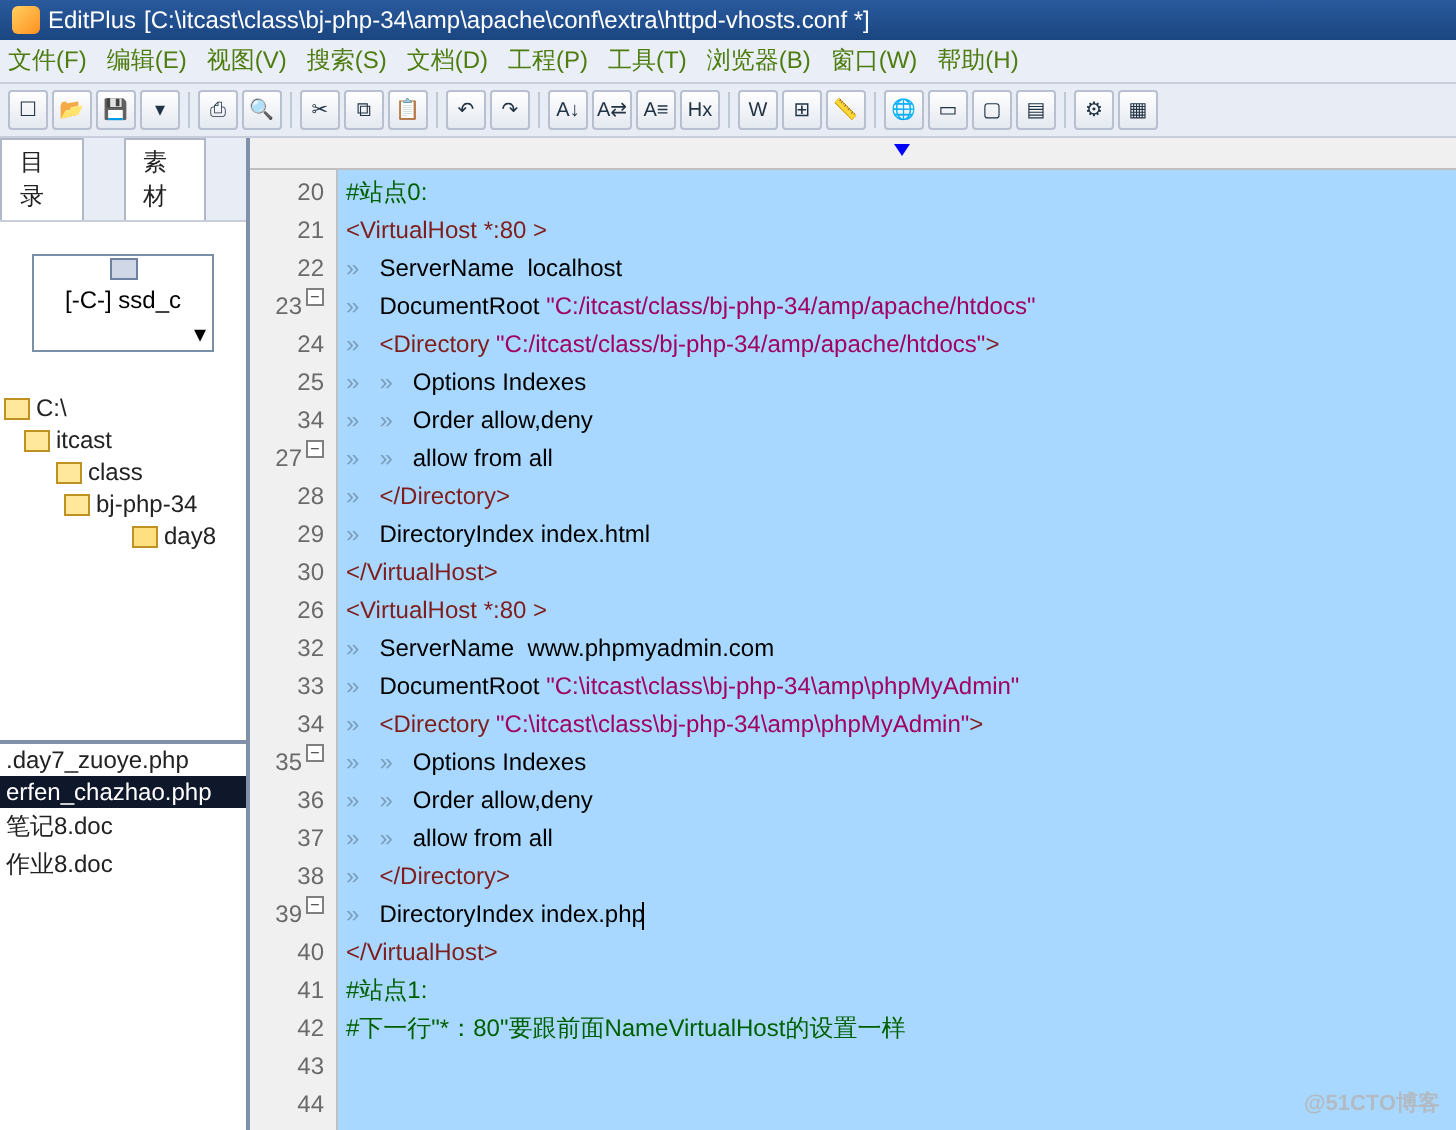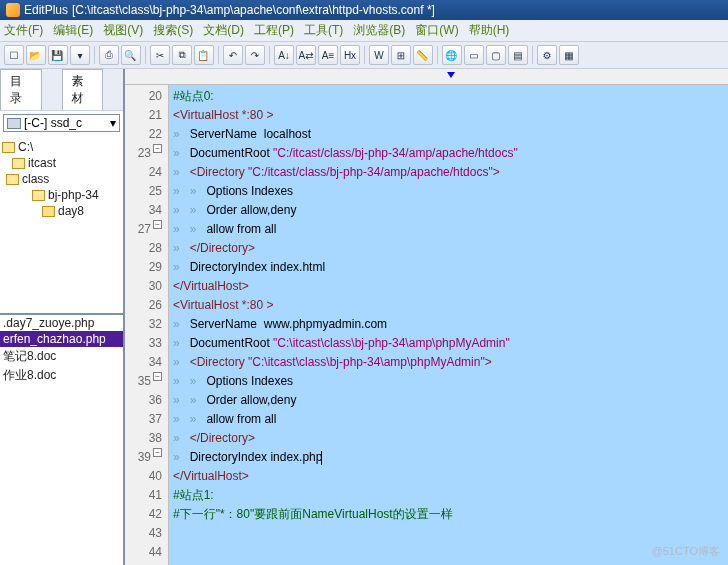--- a/index.html
+++ b/index.html
@@ -8,44 +8,44 @@
 .titlebar .logo { width: 14px; height: 14px; background: linear-gradient(135deg,#ffd060,#ff9020); border-radius: 3px; }
 .menubar { background: #eaeef6; padding: 2px 4px; display: flex; gap: 10px; }
 .menubar span { color: #4d7c0f; cursor: default; }
 .toolbar { background: #e8ecf4; border-top: 1px solid #c8cfdb; border-bottom: 1px solid #c8cfdb; padding: 3px 4px; display: flex; gap: 2px; align-items: center; }
 .tbtn { width: 20px; height: 20px; border: 1px solid #b8c0d0; background: linear-gradient(#fff,#e4e8f0); border-radius: 2px; display: flex; align-items: center; justify-content: center; font-size: 10px; color: #234; }
 .tsep { width: 1px; height: 18px; background: #c0c8d6; margin: 0 2px; }
 .main { display: flex; height: calc(100% - 60px); }
 .sidebar { width: 125px; background: #fff; border-right: 2px solid #8090a8; display: flex; flex-direction: column; }
 .side-tabs { display: flex; background: #e8ecf4; border-bottom: 1px solid #c8cfdb; }
 .side-tab { padding: 3px 9px; border: 1px solid #b0b8c8; border-bottom: none; background: #fff; color: #222; margin-right: 20px; }
-.drive-sel { margin: 3px; border: 1px solid #7a8fa8; padding: 1px 3px; display: flex; align-items: center; gap: 3px; }
+.drive-sel { margin: 16px; border: 1px solid #7a8fa8; padding: 1px 3px; display: flex; align-items: center; gap: 3px; flex-direction: column; }
 .drive-sel .disk { width: 14px; height: 11px; background: #d0d8e8; border: 1px solid #7080a0; }
 .tree { flex: 0 0 auto; padding: 4px 2px; background: #fff; border-bottom: 2px solid #8090a8; height: 180px; overflow: hidden; }
 .tree .row { display: flex; align-items: center; gap: 3px; color: #222; padding: 1px 0; white-space: nowrap; }
 .tree .fold { width: 13px; height: 11px; background: #ffe080; border: 1px solid #c09020; }
 .tree .foldopen { width: 13px; height: 11px; background: #ffe89c; border: 1px solid #c09020; }
-.ind1 { margin-left: 10px; } .ind2 { margin-left: 4px; } .ind3 { margin-left: 30px; } .ind4 { margin-left: 40px; }
+.ind1 { margin-left: 10px; } .ind2 { margin-left: 26px; } .ind3 { margin-left: 30px; } .ind4 { margin-left: 64px; }
 .filelist { flex: 1; background: #fff; overflow: hidden; }
 .filelist .frow { padding: 1px 3px; color: #222; white-space: nowrap; }
-.filelist .frow.sel { background: #4c1d95; color: #fff; }
+.filelist .frow.sel { background: #0f172a; color: #fff; }
 .editor-wrap { flex: 1; display: flex; flex-direction: column; background: #fff; }
 .ruler { height: 16px; background: #f0f0f0; border-bottom: 1px solid #c0c0c0; color: #404040; font-family: Consolas, monospace; font-size: 11px; white-space: pre; padding-left: 48px; overflow: hidden; position: relative; }
 .ruler .caret-mark { position: absolute; top: 3px; width: 0; height: 0; border-left: 4px solid transparent; border-right: 4px solid transparent; border-top: 6px solid #0000ff; }
 .editor { flex: 1; display: flex; overflow: hidden; background: #a8d8ff; }
 .gutter { width: 44px; background: #f0f0f0; border-right: 1px solid #c0c0c0; text-align: right; padding: 2px 6px 2px 2px; color: #6a6a6a; font-family: Consolas, monospace; font-size: 13px; line-height: 19px; }
 .gutter .ln { display: flex; justify-content: flex-end; gap: 2px; }
 .gutter .fold { width: 9px; height: 9px; border: 1px solid #808080; background: #fff; font-size: 8px; line-height: 7px; text-align: center; color: #444; }
 .code { flex: 1; padding: 2px 4px; font-family: Consolas, "Courier New", monospace; font-size: 13px; line-height: 19px; white-space: pre; color: #000; }
 .c-tag { color: #7f1d1d; font-weight: normal; }
 .c-comm { color: #006000; }
 .c-str { color: #a00060; }
 .ws { color: rgba(0,0,0,0.28); }
 .cursor { display: inline-block; width: 1px; height: 14px; background: #000; vertical-align: middle; margin-left: -1px; }
-.watermark { position: absolute; right: 8px; bottom: 6px; color: rgba(180,180,180,0.8); font-size: 11px; }
+.watermark { position: absolute; right: 8px; bottom: 6px; color: rgba(180,180,180,0.8); font-size: 11px; font-weight: bold; }
 </style>
 </head>
 <body>
 
 <div class="titlebar">
   <span class="logo"></span>
   <span>EditPlus</span>
   <span>[C:\itcast\class\bj-php-34\amp\apache\conf\extra\httpd-vhosts.conf *]</span>
 </div>
 

